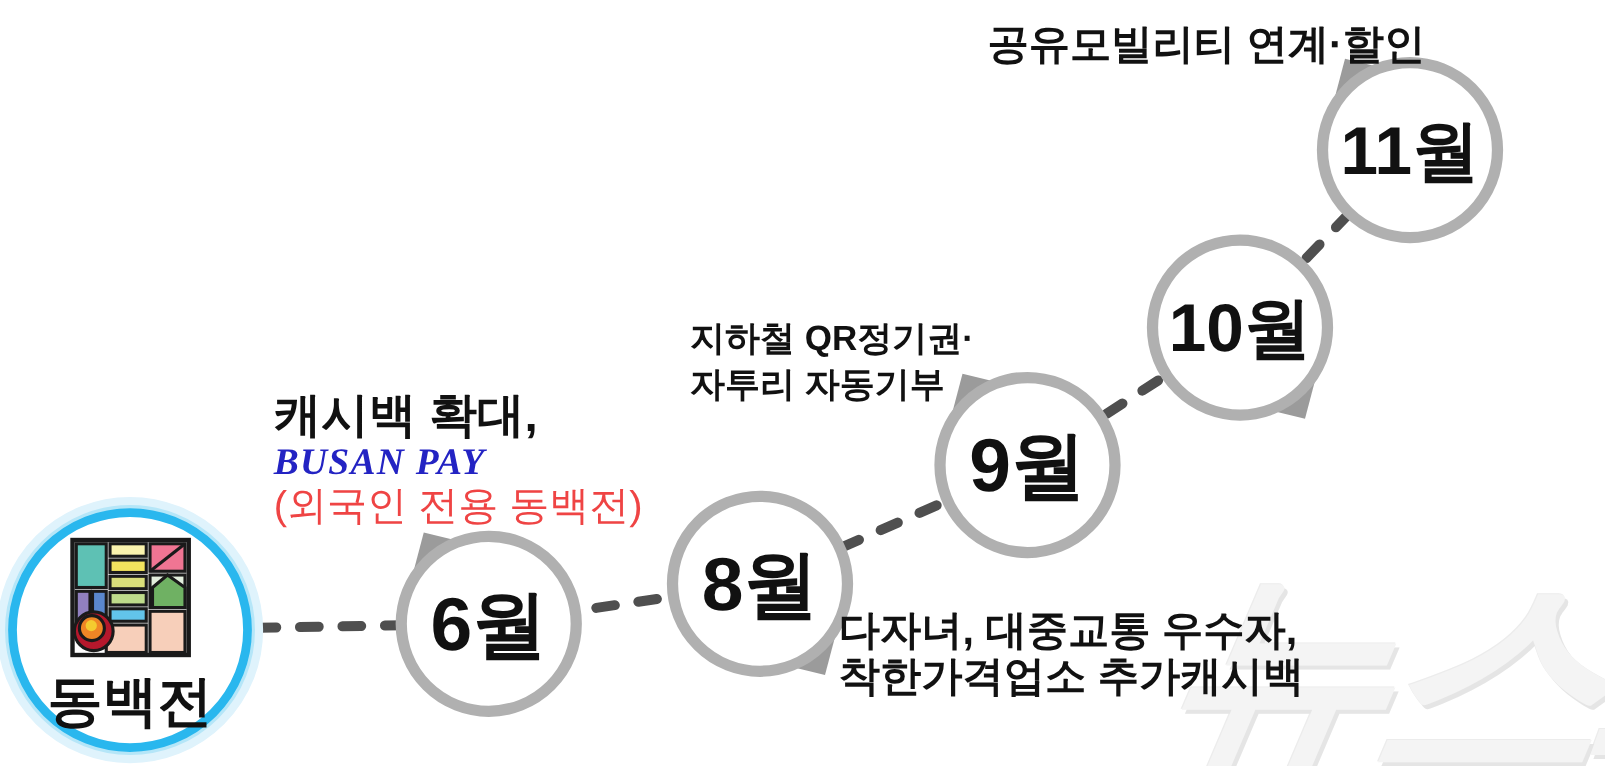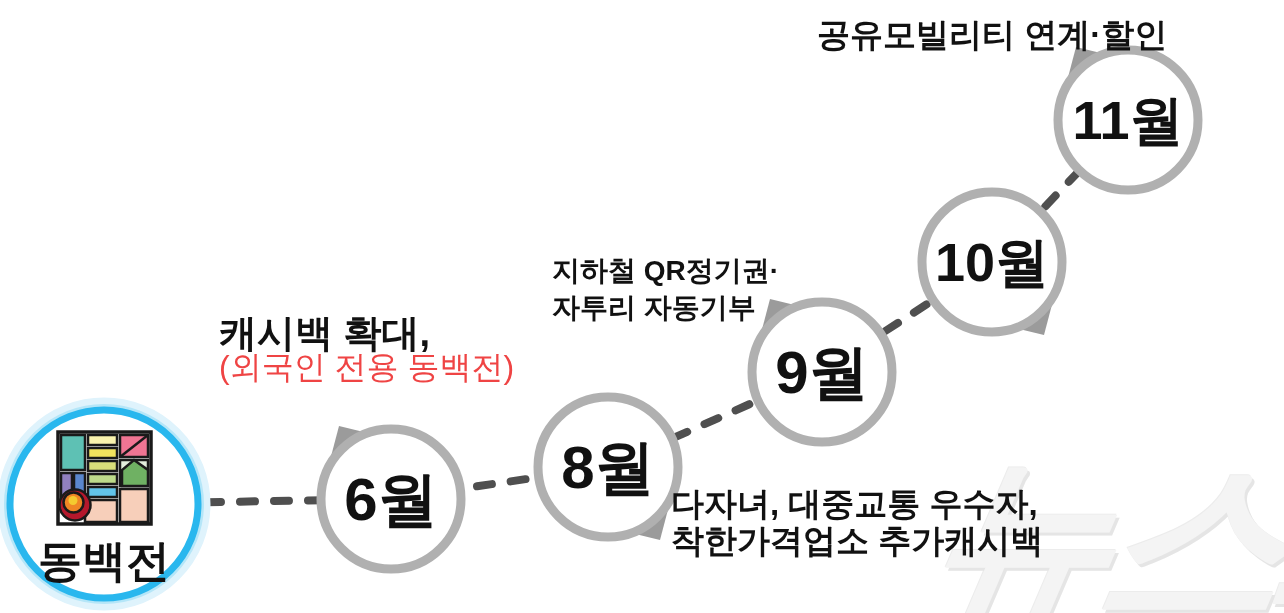--- a/index.html
+++ b/index.html
@@ -22,21 +22,21 @@
   .note { position:absolute; z-index:2; color:#111; white-space:nowrap; }
   .note-6 { left:219px; top:316px; }
   .note-6 .l1 { font-size:38px; line-height:35px; font-weight:bold; }
   .note-6 .busan-pay {
     font-family:"Liberation Serif", serif;
     font-size:30px; line-height:37px; font-weight:bold; font-style:italic;
     color:#2323c3; letter-spacing:1px;
   }
   .note-6 .l3 { font-size:32px; line-height:33px; font-weight:normal; color:#ef4444; }
   .note-9  { left:552px; top:252px; font-size:28px; line-height:37px; font-weight:bold; }
-  .note-11 { left:817px; top:16px;  font-size:33px; line-height:37px; font-weight:bold; }
+  .note-11 { left:790px; top:16px;  font-size:33px; line-height:37px; font-weight:bold; }
   .note-10 { left:973px; top:334px; font-size:34px; line-height:38px; font-weight:bold; }
   .note-8  { left:671px; top:485px; font-size:33px; line-height:37px; font-weight:bold; }
   .month-label {
     font-family:"Liberation Sans", sans-serif;
     font-weight:bold; fill:#111;
   }
   .logo-label-text {
     font-family:"Liberation Sans", sans-serif;
     font-weight:bold; fill:#111;
   }
@@ -105,20 +105,21 @@
 
     <g>
       <polygon points="1076,47 1066,85 1113,56" fill="#9b9b9b"></polygon>
       <circle cx="1128" cy="120" r="70" fill="#ffffff" stroke="#b0b0b0" stroke-width="9"></circle>
       <text class="month-label" x="1128" y="139" font-size="54" text-anchor="middle">11월</text>
     </g>
   </svg>
 
   <div class="note note-6">
     <div class="l1">캐시백 확대,</div>
+    <div class="busan-pay">BUSAN PAY</div>
     <div class="l3">(외국인 전용 동백전)</div>
   </div>
 
   <div class="note note-9">
     <div>지하철 QR정기권·</div>
     <div>자투리 자동기부</div>
   </div>
 
   <div class="note note-11">
     <div>공유모빌리티 연계·할인</div>

